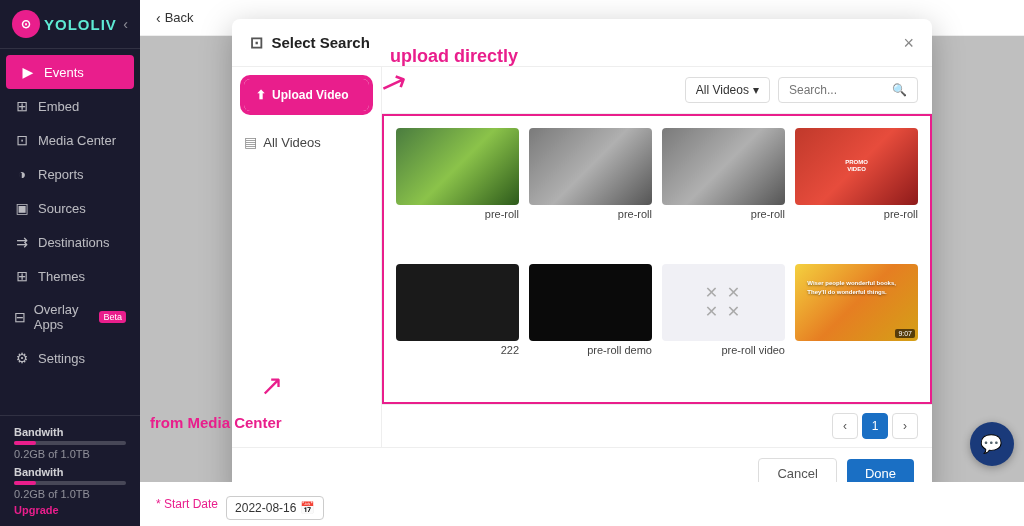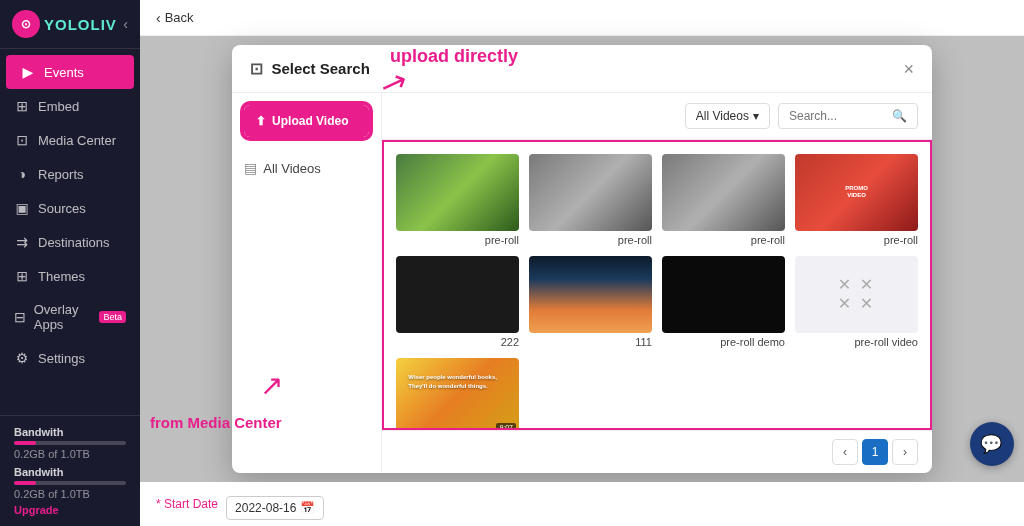--- a/index.html
+++ b/index.html
@@ -418,24 +418,20 @@
                 <div class="promo-text">PROMO<br>VIDEO</div>
               </div>
               <span class="thumb-label">pre-roll</span>
             </div>
 
             <div class="video-thumb">
               <div class="thumb-img thumb-dark"></div>
               <span class="thumb-label">222</span>
             </div>
             <div class="video-thumb">
-              <div class="thumb-img thumb-sunset"></div>
-              <span class="thumb-label">111</span>
-            </div>
-            <div class="video-thumb">
               <div class="thumb-img thumb-black"></div>
               <span class="thumb-label">pre-roll demo</span>
             </div>
             <div class="video-thumb">
               <div class="thumb-img thumb-xo">
                 <span class="xo-pattern">✕ ✕<br>✕ ✕</span>
               </div>
               <span class="thumb-label">pre-roll video</span>
             </div>
 
@@ -449,20 +445,24 @@
           </div>
 
           <div class="pagination">
             <div class="page-btn">‹</div>
             <div class="page-btn active">1</div>
             <div class="page-btn">›</div>
           </div>
         </div>
       </div>
 
+      <div class="modal-footer">
+        <button class="cancel-btn">Cancel</button>
+        <button class="done-btn">Done</button>
+      </div>
     </div>
   </div>
 
   <div class="bottom-bar">
     <span class="start-date-label">* Start Date</span>
     <div class="date-input">
       <span>2022-08-16</span>
       <span>📅</span>
     </div>
   </div>

